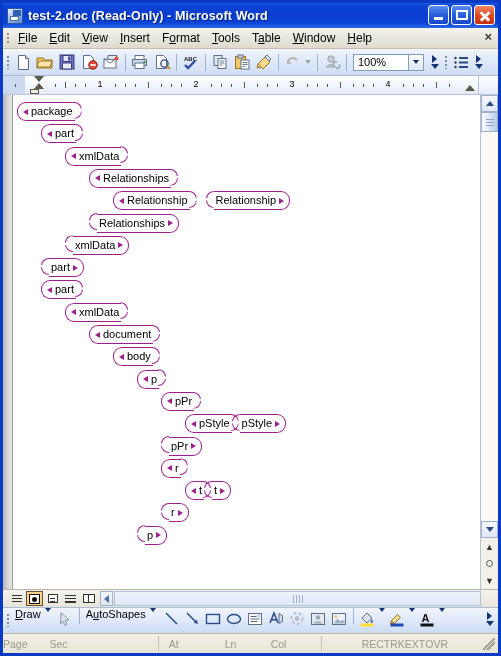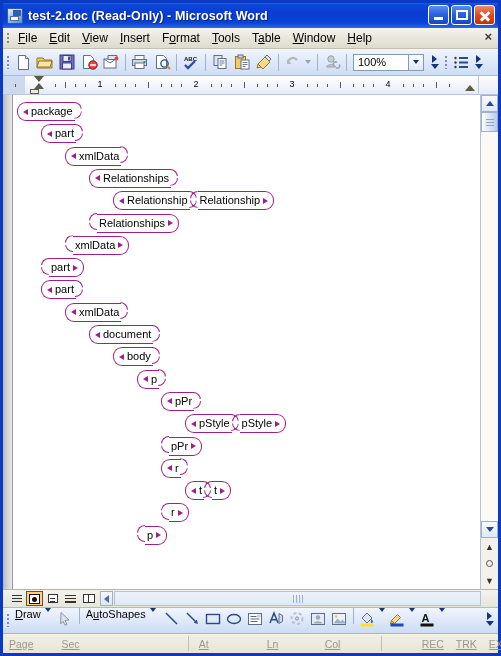--- a/index.html
+++ b/index.html
@@ -252,21 +252,21 @@
   .dbtn{width:21px;height:21px;display:flex;align-items:center;justify-content:center;position:relative;}
   .mini-caret{width:0;height:0;border-left:3px solid transparent;border-right:3px solid transparent;border-top:4px solid #16347a;margin-left:1px;}
 
   
   .statusbar{
     height:19px;flex:0 0 19px;display:flex;align-items:center;
     background:linear-gradient(180deg,#f2f0e6,#e8e5d7);
     border-top:1px solid #b9b5a6;font-size:10.5px;color:#9a988c;
   }
   .sgroup{display:flex;align-items:center;height:15px;}
-  .sfield{padding:0 6px;white-space:nowrap;text-decoration:underline;}
+  .sfield{padding:0 0;white-space:nowrap;}
   .grip-res{
     margin-left:auto;margin-right:3px;width:12px;height:12px;
     background:
       linear-gradient(135deg,transparent 45%,#a9a598 45%,#a9a598 58%,transparent 58%),
       linear-gradient(135deg,transparent 62%,#a9a598 62%,#a9a598 75%,transparent 75%);
   }
 </style>
 </head>
 <body>
 
@@ -502,21 +502,21 @@
               <span class="tri l"></span>
               <span class="tname">xmlData</span>
             </span>
           </div>
           <div class="tagrow" style="left: 76px; top: 73.9px;">
             <span class="xtag open">
               <span class="tri l"></span>
               <span class="tname">Relationships</span>
             </span>
           </div>
-          <div class="tagrow" style="left: 100px; top: 96.2px;">
+          <div class="tagrow" style="left: 100px; top: 96.2px; gap: 16px;">
             <span class="xtag open">
               <span class="tri l"></span>
               <span class="tname">Relationship</span>
             </span>
             <span class="xtag close">
               <span class="tname">Relationship</span>
               <span class="tri r"></span>
             </span>
           </div>
           <div class="tagrow" style="left: 76px; top: 118.5px;">

